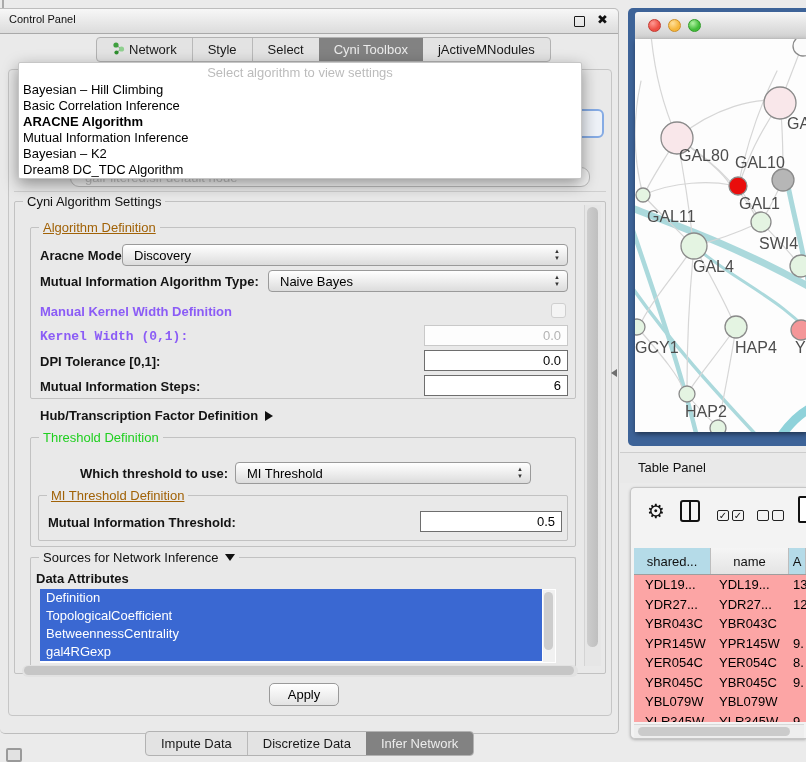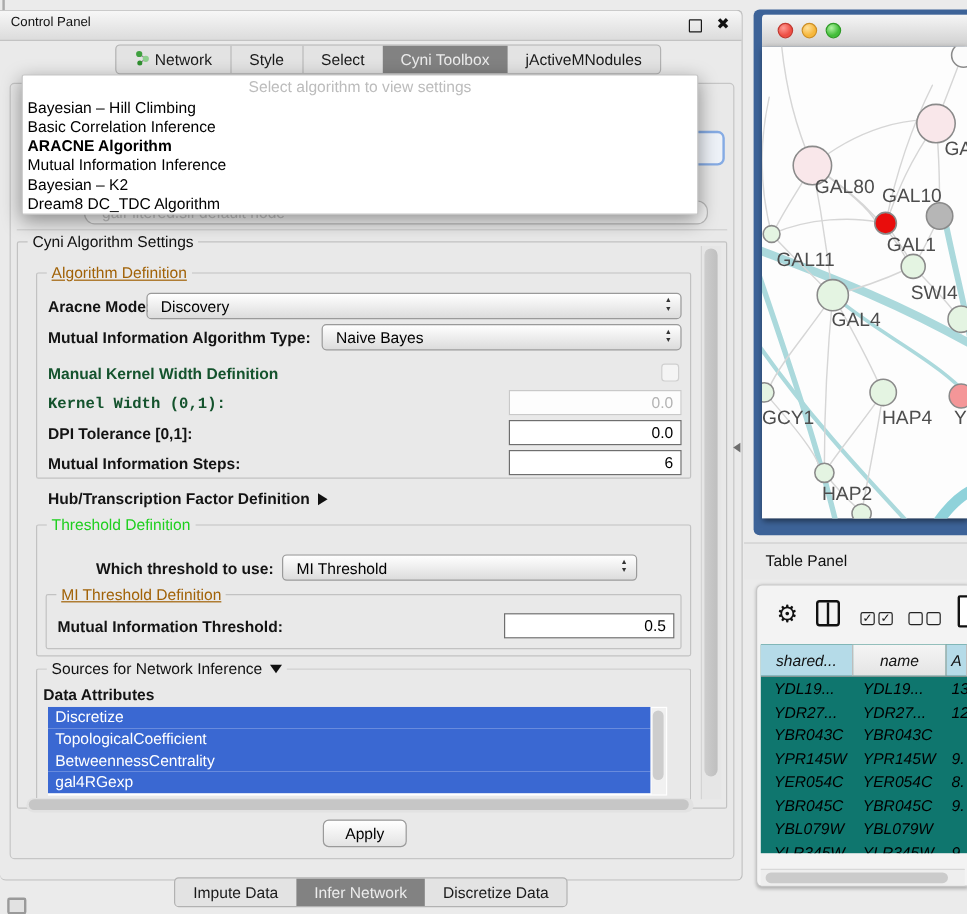--- a/index.html
+++ b/index.html
@@ -43,21 +43,21 @@
   .inner-panel{position:absolute;left:8px;top:60px;width:604px;height:647px;background:#e9e9e9;
     border:1px solid #c6c6c6;border-radius:4px;box-sizing:border-box;}
 
   
   .group{position:absolute;border:1px solid #c2c2c2;border-radius:2px;box-sizing:border-box;}
   .gtitle{position:absolute;top:-8px;left:8px;background:#e9e9e9;padding:0 4px;font-size:13px;color:#111;white-space:nowrap;}
   .gtitle.blue{color:#a16207;text-decoration:underline;}
   .gtitle.green{color:#1fcf1f;}
 
   .lbl{position:absolute;font-size:13px;font-weight:bold;color:#141414;white-space:nowrap;}
-  .lbl.dis{color:#14532d;}
+  .lbl.dis{color:#8b5cf6;}
 
   .combo{position:absolute;height:22px;border:1px solid #9a9a9a;border-radius:4px;
     background:linear-gradient(#ffffff,#ececec 55%,#dcdcdc);display:flex;align-items:center;
     padding-left:11px;font-size:13px;box-sizing:border-box;}
   .combo .arrows{position:absolute;right:7px;top:3px;display:flex;flex-direction:column;
     font-size:6px;line-height:7px;color:#333;}
 
   .field{position:absolute;height:21px;background:#fff;border:1px solid #6e6e6e;font-size:13px;
     display:flex;align-items:center;justify-content:flex-end;padding-right:6px;box-sizing:border-box;}
   .field.dis{border-color:#c9c9c9;color:#b3b3b3;background:#fdfdfd;}
@@ -119,21 +119,21 @@
   .gear-icon{position:absolute;left:16px;top:11px;font-size:20px;color:#111;font-weight:bold;}
   .cols-icon{position:absolute;left:49px;top:12px;width:20px;height:22px;border:2px solid #111;border-radius:3px;box-sizing:border-box;}
   .cols-icon::after{content:"";position:absolute;left:7px;top:0;bottom:0;width:2px;background:#111;}
   .cb{position:absolute;top:22px;width:12px;height:11px;border:1.5px solid #222;border-radius:2px;
     font-size:10px;line-height:10px;text-align:center;color:#111;font-weight:bold;box-sizing:border-box;}
   .doc-icon{position:absolute;left:167px;top:8px;width:20px;height:27px;border:2px solid #111;
     border-radius:2px;background:#fff;box-sizing:border-box;}
   .doc-icon::before{content:"";position:absolute;right:-2px;top:-2px;border-left:7px solid #111;
     border-top:7px solid #f3f3f3;}
 
-  .ttable{position:absolute;left:3px;top:49px;right:0;height:174px;background:#0f766e;overflow:hidden;font-style:italic;}
+  .ttable{position:absolute;left:3px;top:60px;right:0;height:174px;background:#fca5a5;overflow:hidden;}
   .thead{display:flex;height:26px;border-bottom:1px solid #9e9e9e;}
   .th{display:flex;align-items:center;justify-content:center;font-size:13px;color:#111;
     background:linear-gradient(#f5f5f5,#e4e4e4);border-right:1px solid #bdbdbd;box-sizing:border-box;}
   .th.hl{background:#b5dbe8;}
   .trows{height:148px;overflow:hidden;}
   .trow{display:flex;height:19.5px;align-items:center;}
   .tcell{font-size:13px;color:#000;white-space:nowrap;overflow:hidden;box-sizing:border-box;}
   .c0{width:77px;flex:none;padding-left:11px;}
   .c1{width:78px;flex:none;padding-left:8px;}
   .c2{flex:1;padding-left:4px;}
@@ -266,21 +266,21 @@
     </div>
 
     <div class="group" style="left:30px;top:548px;width:546px;height:110px;border-bottom:none;">
       <span class="gtitle" style="font-weight:normal;">
         <span>Sources for Network Inference</span><span class="tri-down"></span>
       </span>
     </div>
     <div class="lbl" style="left:36px;top:562px;">Data Attributes</div>
     <div class="attr-list">
       <div id="attr-items">
-          <div class="attr-item">Discretize</div>
+          <div class="attr-item">Definition</div>
           <div class="attr-item">TopologicalCoefficient</div>
           <div class="attr-item">BetweennessCentrality</div>
           <div class="attr-item">gal4RGexp</div>
         </div>
       <div class="attr-vsb">
           <div class="thumb"></div>
         </div>
     </div>
 
     <div class="vsb">
@@ -291,25 +291,25 @@
       </div>
 
     <div class="apply-btn">
       <span>Apply</span>
     </div>
 
     <div class="tabbar" id="bottom-tabs" style="left:145px;top:722px;">
         <div class="tab">
           <span>Impute Data</span>
         </div>
+        <div class="tab">
+          <span>Discretize Data</span>
+        </div>
         <div class="tab sel">
           <span>Infer Network</span>
-        </div>
-        <div class="tab">
-          <span>Discretize Data</span>
         </div>
       </div>
   </div>
 
   <div class="grip"></div>
   <div class="dock-icon"></div>
 
   <div class="net-window">
     <div class="net-titlebar">
       <div class="light red"></div>

